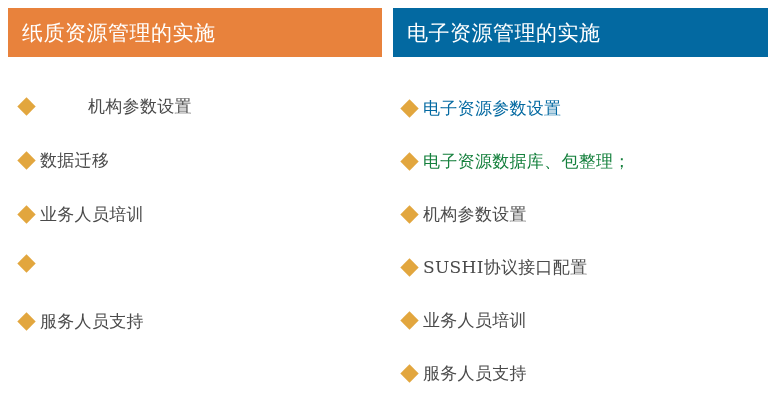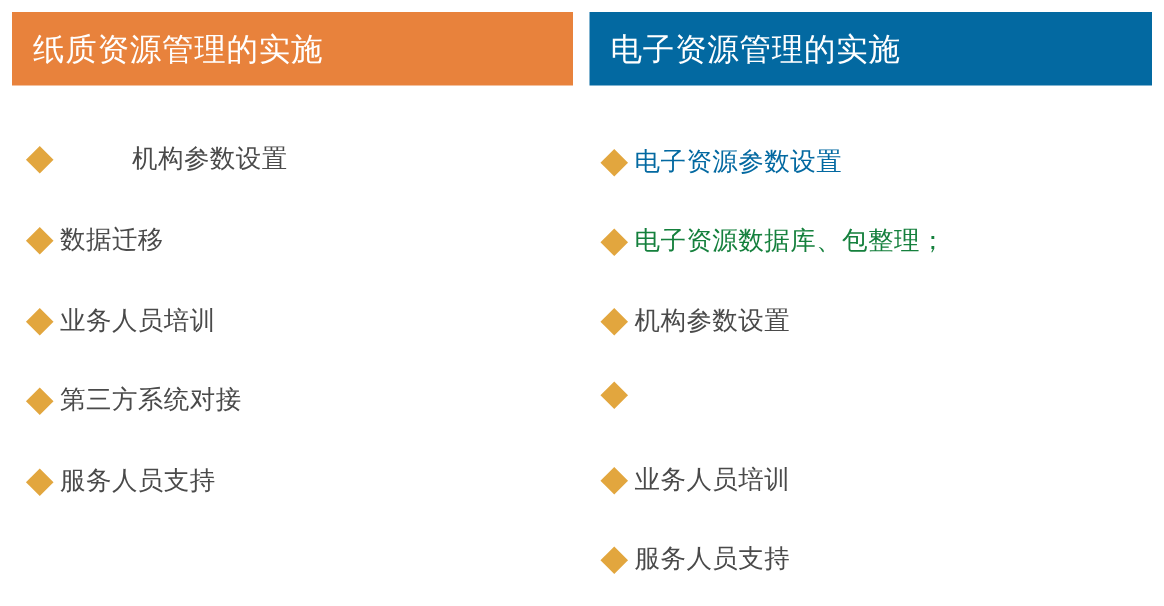--- a/index.html
+++ b/index.html
@@ -113,21 +113,20 @@
       <li class="bullet-item" style="top:150px;text-align:right;">
         <span class="diamond-icon" style="background: rgb(226, 166, 62);"></span>
         <span class="bullet-text" style="color: rgb(74, 74, 74);">数据迁移</span>
       </li>
       <li class="bullet-item" style="top:204px;">
         <span class="diamond-icon" style="background: rgb(226, 166, 62);"></span>
         <span class="bullet-text" style="color: rgb(74, 74, 74);">业务人员培训</span>
       </li>
       <li class="bullet-item" style="top:257px;">
         <span class="diamond-icon" style="background: rgb(226, 166, 62);"></span>
-        <span class="bullet-text" style="color: rgb(74, 74, 74);">第三方系统对接</span>
       </li>
       <li class="bullet-item" style="top:311px;">
         <span class="diamond-icon" style="background: rgb(226, 166, 62);"></span>
         <span class="bullet-text" style="color: rgb(74, 74, 74);">服务人员支持</span>
       </li>
     </ul>
   </div>
 
   <div class="column col-right">
 
@@ -143,20 +142,21 @@
       <li class="bullet-item" style="top:151px;">
         <span class="diamond-icon" style="background: rgb(226, 166, 62);"></span>
         <span class="bullet-text" style="color: #15803d;">电子资源数据库、包整理；</span>
       </li>
       <li class="bullet-item" style="top:204px;">
         <span class="diamond-icon" style="background: rgb(226, 166, 62);"></span>
         <span class="bullet-text" style="color: rgb(74, 74, 74);">机构参数设置</span>
       </li>
       <li class="bullet-item" style="top:257px;">
         <span class="diamond-icon" style="background: rgb(226, 166, 62);"></span>
+        <span class="bullet-text" style="color: rgb(74, 74, 74);">SUSHI协议接口配置</span>
       </li>
       <li class="bullet-item" style="top:310px;">
         <span class="diamond-icon" style="background: rgb(226, 166, 62);"></span>
         <span class="bullet-text" style="color: rgb(74, 74, 74);">业务人员培训</span>
       </li>
       <li class="bullet-item" style="top:363px;">
         <span class="diamond-icon" style="background: rgb(226, 166, 62);"></span>
         <span class="bullet-text" style="color: rgb(74, 74, 74);">服务人员支持</span>
       </li>
     </ul>

